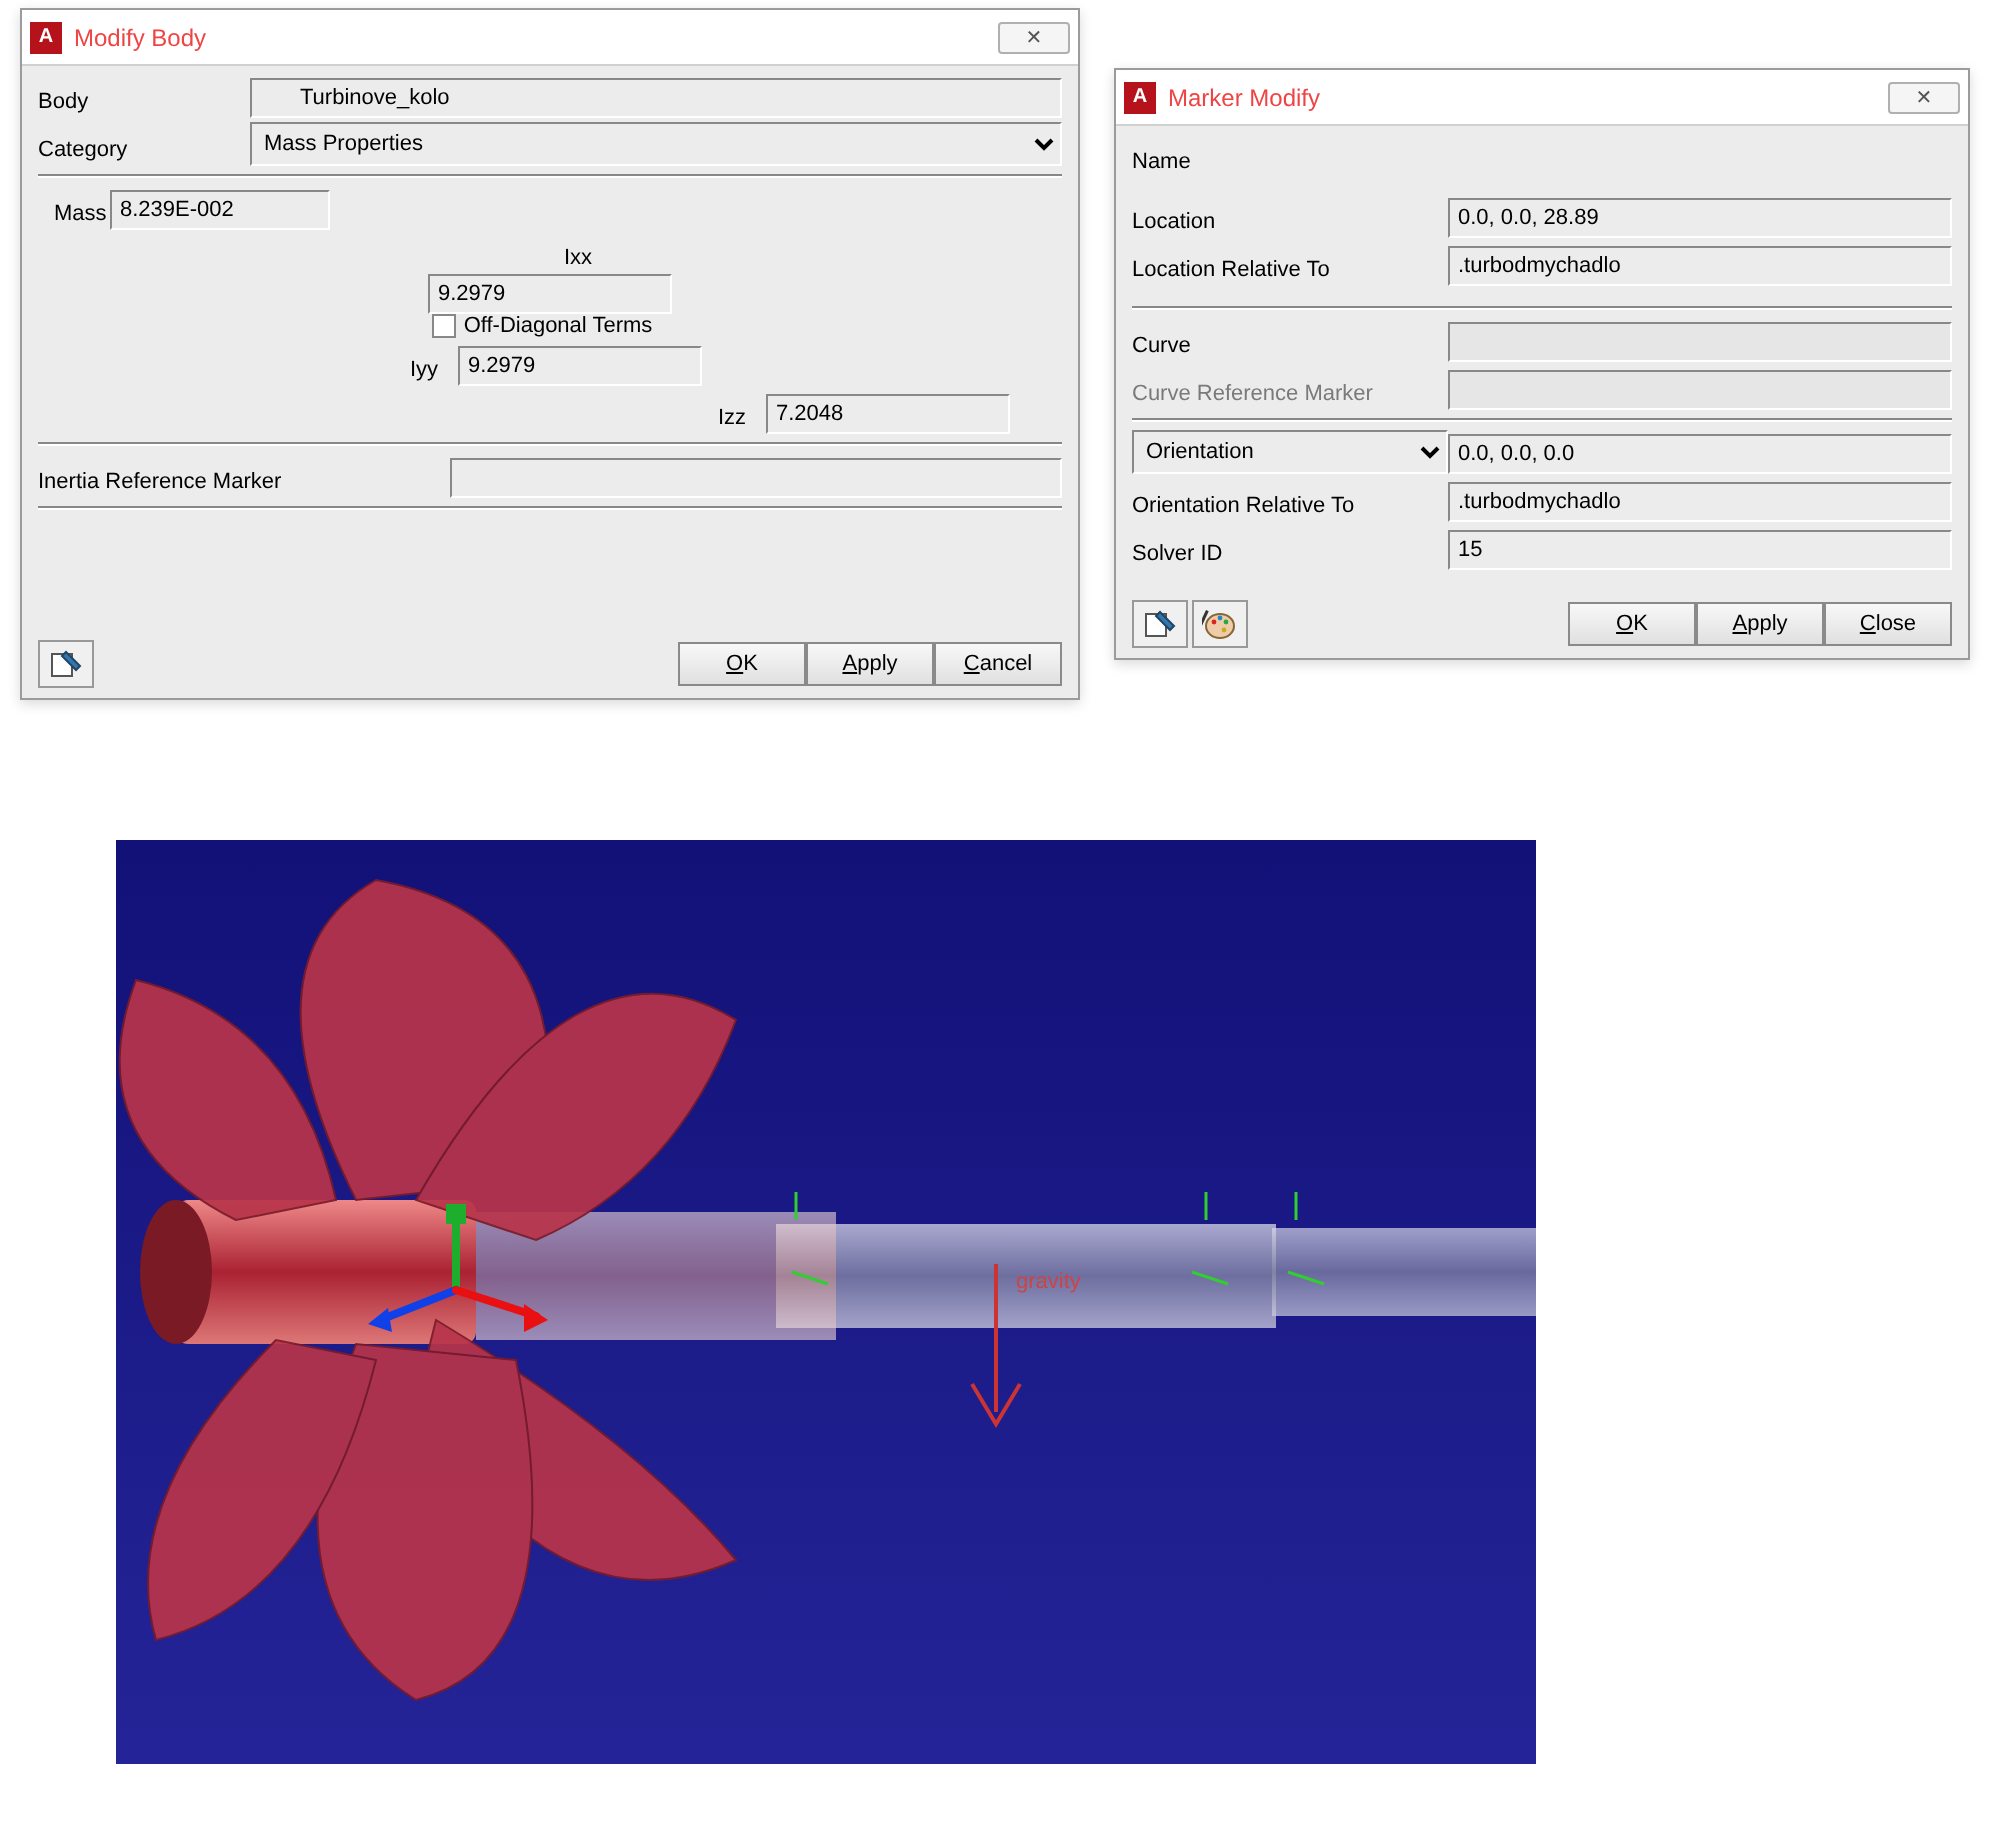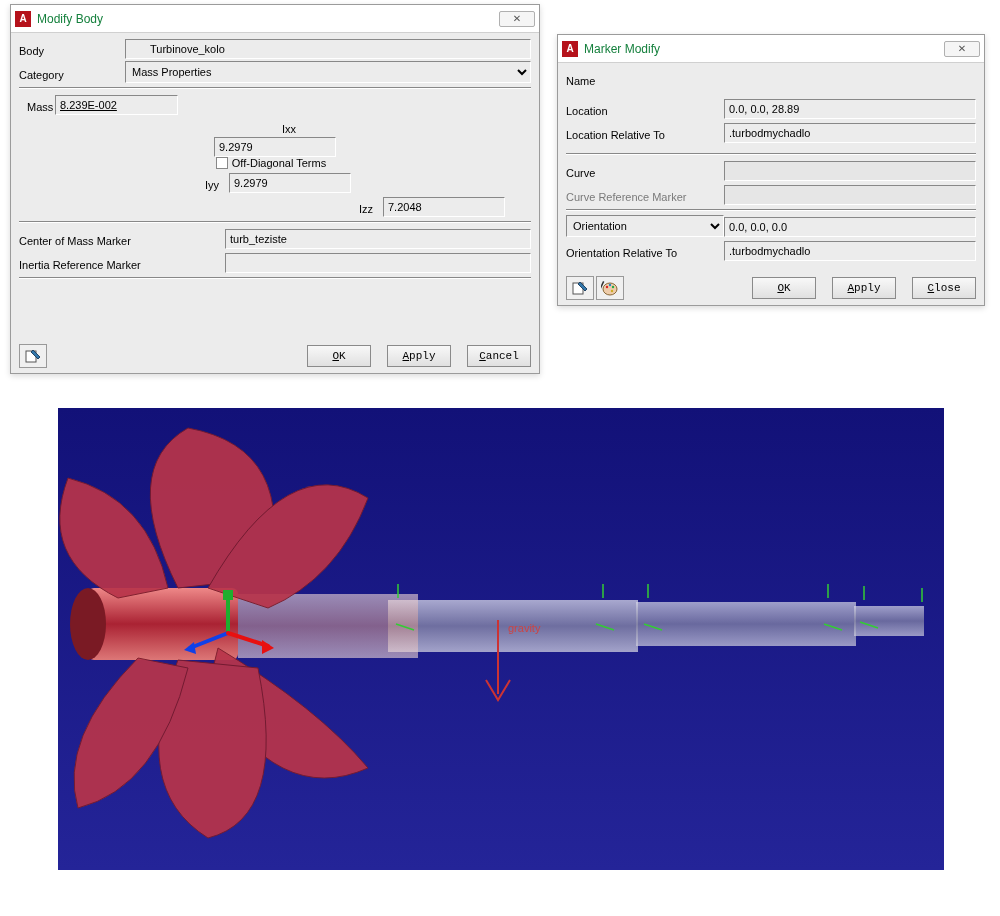--- a/index.html
+++ b/index.html
@@ -32,21 +32,21 @@
     width: 16px; height: 16px;
     background: #b5121b;
     display: inline-flex;
     align-items: center;
     justify-content: center;
     color: #fff;
     font-size: 10px;
     font-weight: bold;
     margin-right: 6px;
   }
-  .title-text { flex: 1; color: #15803d; font-size: 12px;}
+  .title-text { flex: 1; color: #ef4444; font-size: 12px;}
   .win-close {
     width: 36px; height: 16px;
     border: 1px solid #b0b0b0;
     background: #f5f5f5;
     border-radius: 2px;
     display: flex; align-items:center; justify-content:center;
     font-size: 10px; color:#555;
     cursor: pointer;
   }
   .content {
@@ -87,23 +87,22 @@
     width: 12px; height: 12px;
     border: 1px solid #888;
     background:#fff;
     display:inline-block;
     vertical-align:middle;
     margin-right:4px;
   }
   .btnbar {
     display: flex;
     justify-content: flex-end;
-    gap: 16px;
+    gap: 0;
     padding: 6px 8px;
-    font-family: Liberation Mono, monospace;
   }
   .btnbar-left {
     display: flex;
     align-items:center;
     padding: 0 0 0 8px;
     flex:1;
   }
   .icon-btn {
     width: 28px; height: 24px;
     border: 1px solid #999;
@@ -118,22 +117,22 @@
     background: linear-gradient(#f8f8f8,#e0e0e0);
     border: 1px solid #8a8a8a;
     font-family: inherit;
     font-size: 11px;
     cursor: pointer;
     padding: 0 6px;
   }
   .btn .mn { text-decoration: underline; }
   .viewport {
     position: absolute;
-    left: 58px; top: 408px;
-    width: 886px; height: 462px;
+    left: 58px; top: 420px;
+    width: 710px; height: 462px;
     background: linear-gradient(#121178,#242498);
     overflow:hidden;
   }
   
 </style>
 </head>
 <body>
 
 <div class="dialog" style="left:10px; top:4px; width:530px;">
   <div class="titlebar">
@@ -148,45 +147,41 @@
     </div>
     <div class="row">
       <div class="label" style="width:106px">Category</div>
       <select class="input-sunken" style="flex:1">
         <option>Mass Properties</option>
       </select>
     </div>
     <div class="hr"></div>
     <div class="row" style="margin-top:4px">
       <div class="label" style="width:36px; padding-left:8px">Mass</div>
-      <input class="input-sunken" style="width: 123px; text-decoration: underline;" value="8.239E-002">
+      <input class="input-sunken" style="width: 110px;" value="8.239E-002">
     </div>
     <div class="row" style="margin-top:6px; align-items:center;flex-direction:column;">
       <div class="label" style="width:46px; padding-left:30px">Ixx</div>
       <input class="input-sunken" style="width: 122px;" value="9.2979">
       <div style="flex:1"></div>
       <label style="display:flex;align-items:center;margin-right:8px">
         <span class="checkbox"></span>
         <span>Off-Diagonal Terms</span>
       </label>
     </div>
     <div class="row" style="padding-left:186px">
       <div class="label" style="width:24px">Iyy</div>
       <input class="input-sunken" style="width: 122px;" value="9.2979">
     </div>
     <div class="row" style="padding-left:340px">
       <div class="label" style="width:24px">Izz</div>
       <input class="input-sunken" style="width: 122px;" value="7.2048">
     </div>
     <div class="hr"></div>
     <div class="row">
-      <div class="label" style="width:206px">Center of Mass Marker</div>
-      <input class="input-sunken" style="flex: 1 1 0%;" value="turb_teziste">
-    </div>
-    <div class="row">
       <div class="label" style="width:206px">Inertia Reference Marker</div>
       <input class="input-sunken" style="flex: 1 1 0%;" value="">
     </div>
     <div class="hr"></div>
     <div style="height:48px"></div>
   </div>
   <div style="display:flex;align-items:center;">
     <div class="btnbar-left">
       <div class="icon-btn">
         <svg width="16" height="14" viewBox="0 0 16 14">
@@ -234,20 +229,24 @@
     <div class="hr"></div>
     <div class="row">
       <select class="input-sunken" style="width:158px">
         <option>Orientation</option>
       </select>
       <input class="input-sunken" style="flex: 1 1 0%;" value="0.0, 0.0, 0.0">
     </div>
     <div class="row">
       <div class="label" style="width:158px">Orientation Relative To</div>
       <input class="input-sunken" style="flex: 1 1 0%;" value=".turbodmychadlo">
+    </div>
+    <div class="row">
+      <div class="label" style="width:158px">Solver ID</div>
+      <input class="input-sunken" style="flex: 1 1 0%;" value="15">
     </div>
   </div>
   <div style="display:flex;align-items:center;">
     <div class="btnbar-left" style="gap:2px">
       <div class="icon-btn">
         <svg width="16" height="14" viewBox="0 0 16 14">
             <rect x="1" y="2" width="10" height="11" fill="#fff" stroke="#555"></rect>
             <path d="M8 1 L15 8 L13 10 L6 3 Z" fill="#37a" stroke="#246"></path>
           </svg>
       </div>

